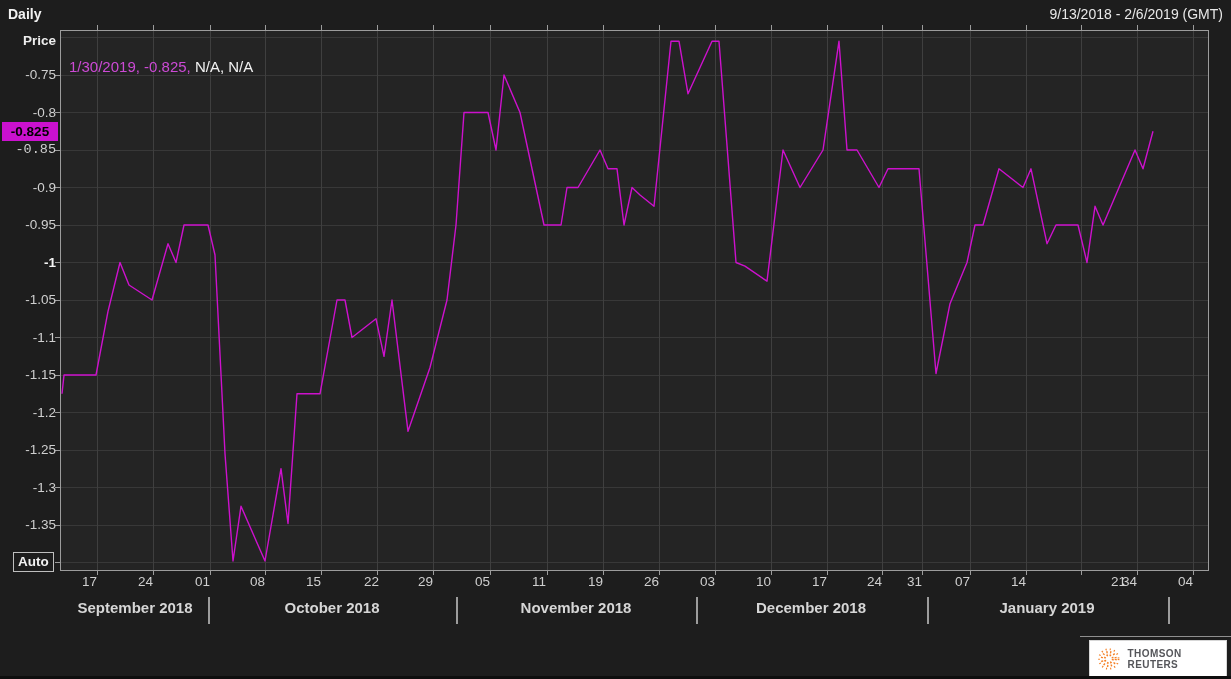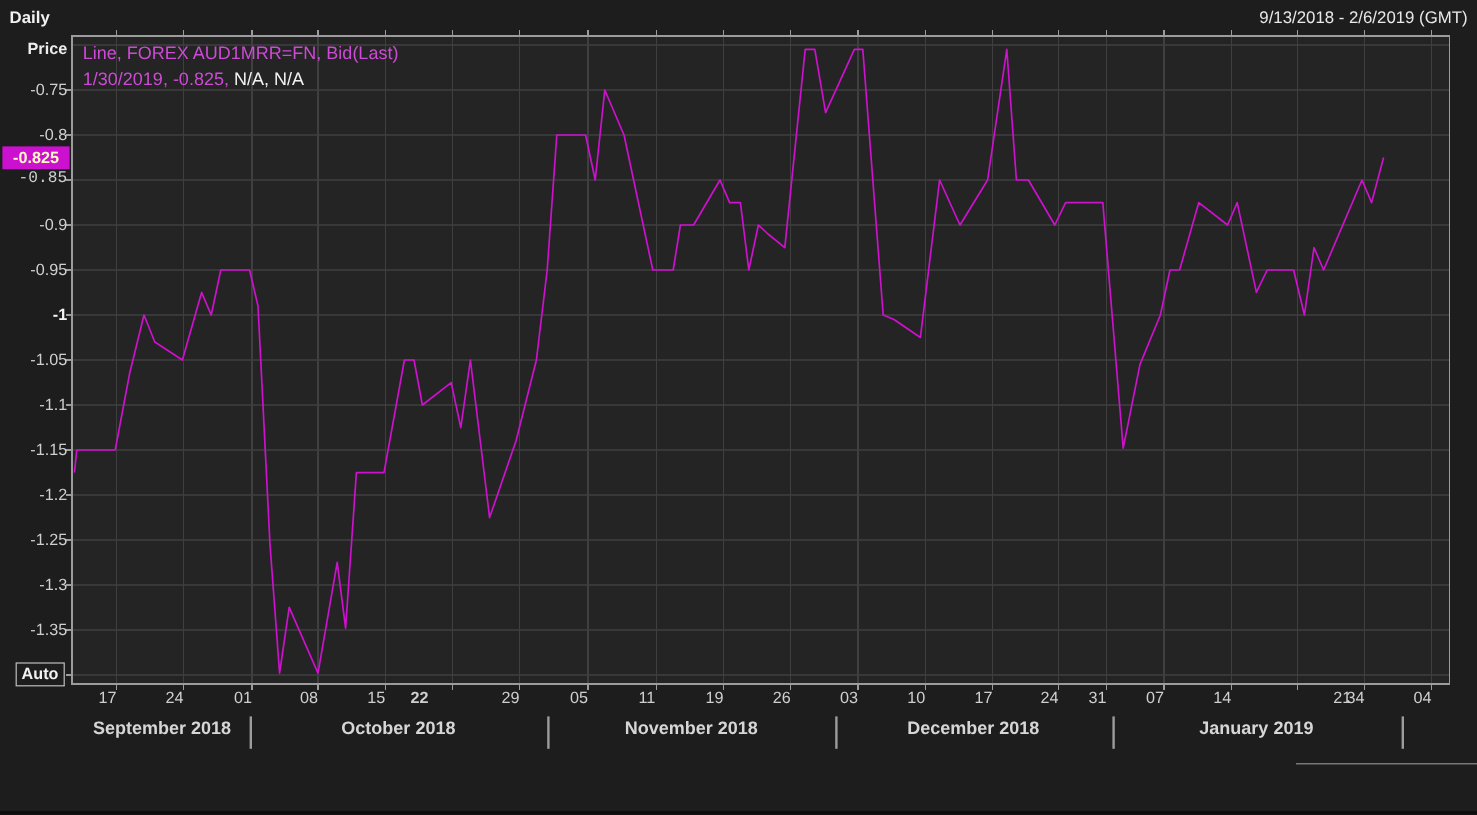--- a/index.html
+++ b/index.html
@@ -6,21 +6,21 @@
   #app{position:relative;width:1231px;height:679px;background:#1d1d1d;overflow:hidden;
        font-family:"Liberation Sans","DejaVu Sans",sans-serif;}
   .abs{position:absolute;}
   #interval-label{left:8px;top:6px;font-size:14px;font-weight:bold;color:#f2f2f2;}
   #date-range{right:8px;top:6px;font-size:14px;color:#e8e8e8;}
   #price-label{left:0;top:33px;width:56px;text-align:right;font-size:13.5px;font-weight:bold;color:#ededed;}
   #plot-area{left:0;top:0;width:1231px;height:679px;}
   .ylab{position:absolute;left:0;width:56px;text-align:right;font-size:13.5px;color:#cfcfcf;}
   .ylab.bold{font-weight:bold;color:#f5f5f5;}
   #last-value-badge{left:2px;width:56px;height:19px;line-height:19px;text-align:center;
-      background:#cb11cf;color:#fef9c3;font-size:13.5px;font-weight:bold;}
+      background:#cb11cf;color:#000000;font-size:13.5px;font-weight:bold;}
   #auto-button{left:13px;top:552px;height:18px;line-height:18px;padding:0 4px;
       border:1px solid #bfbfbf;color:#f2f2f2;font-size:13.5px;font-weight:bold;background:transparent;}
   .xlab{position:absolute;top:574px;width:30px;font-size:13.5px;color:#cfcfcf;}
   .month{position:absolute;top:599px;width:180px;text-align:center;font-size:15px;font-weight:bold;color:#d6d6d6;}
   .msep{position:absolute;top:597px;height:27px;width:2px;background:#9c9c9c;}
   #legend-line1{left:69px;top:36px;font-size:15px;color:#cd4ad6;}
   #legend-line2{left:69px;top:58px;font-size:15px;}
   #legend-line2 .mag{color:#cd4ad6;}
   #legend-line2 .wht{color:#f2f2f2;}
   #logo-divider{left:1080px;top:636px;width:151px;height:1px;background:#8f8f8f;}
@@ -154,21 +154,21 @@
     </div>
   <div class="abs" id="last-value-badge" style="top: 121.75px;">-0.825</div>
   <div class="abs" id="auto-button">Auto</div>
 
   <div class="abs" id="xlabels">
       <div class="xlab" style="left: 82px;">17</div>
       <div class="xlab" style="left: 138px;">24</div>
       <div class="xlab" style="left: 195px;">01</div>
       <div class="xlab" style="left: 250px;">08</div>
       <div class="xlab" style="left: 306px;">15</div>
-      <div class="xlab" style="left: 342px; font-weight: bold;">22</div>
+      <div class="xlab" style="left: 364px;">22</div>
       <div class="xlab" style="left: 418px;">29</div>
       <div class="xlab" style="left: 475px;">05</div>
       <div class="xlab" style="left: 532px;">11</div>
       <div class="xlab" style="left: 588px;">19</div>
       <div class="xlab" style="left: 644px;">26</div>
       <div class="xlab" style="left: 700px;">03</div>
       <div class="xlab" style="left: 756px;">10</div>
       <div class="xlab" style="left: 812px;">17</div>
       <div class="xlab" style="left: 867px;">24</div>
       <div class="xlab" style="left: 907px;">31</div>
@@ -184,18 +184,27 @@
       <div class="month" style="left: 486px;">November 2018</div>
       <div class="month" style="left: 721px;">December 2018</div>
       <div class="month" style="left: 957px;">January 2019</div>
       <div class="msep" style="left: 208px;"></div>
       <div class="msep" style="left: 456px;"></div>
       <div class="msep" style="left: 696px;"></div>
       <div class="msep" style="left: 927px;"></div>
       <div class="msep" style="left: 1168px;"></div>
     </div>
 
-  <div class="abs" id="legend-line1">Line, FOREX AUD1MRR=FN, Bid(Last)</div>
   <div class="abs" id="legend-line2"><span class="mag">1/30/2019, -0.825,</span><span class="wht"> N/A, N/A</span></div>
 
   <div class="abs" id="logo-divider"></div>
+  <div class="abs" id="logo-box">
+    <svg id="logo-icon" viewBox="0 0 32 32">
+      <g fill="none" stroke="#f58025">
+        <circle cx="16" cy="16" r="5" stroke-width="2.4" stroke-dasharray="1.9 2.1"></circle>
+        <circle cx="16" cy="16" r="8.7" stroke-width="2.6" stroke-dasharray="1.7 3.0"></circle>
+        <circle cx="16" cy="16" r="12.2" stroke-width="2.2" stroke-dasharray="1.4 3.9"></circle>
+      </g>
+    </svg>
+    <span id="logo-text">THOMSON REUTERS</span>
+  </div>
   <div class="abs" id="bottom-strip"></div>
 </div>
 
 </body></html>

